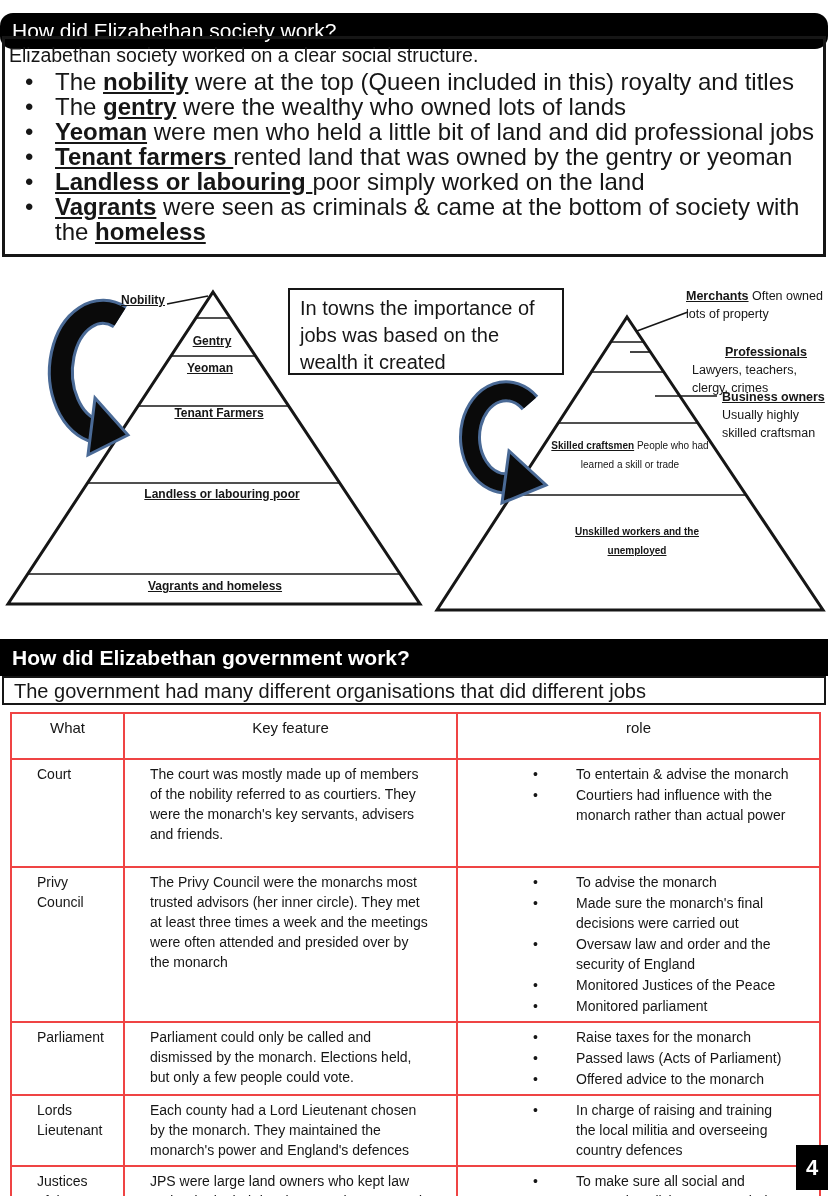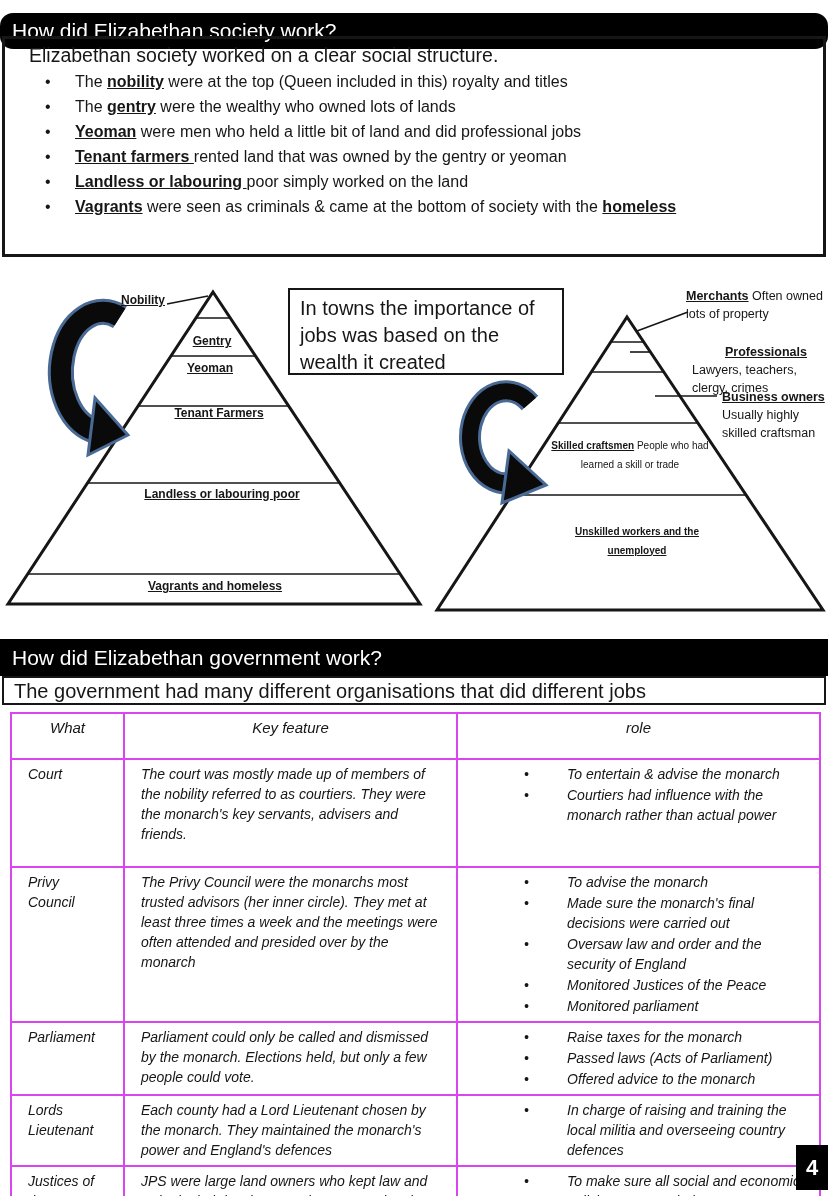--- a/index.html
+++ b/index.html
@@ -2,26 +2,26 @@
 <html><head>
 <meta charset="utf-8">
 <style>
   html,body{margin:0;padding:0;background:#ffffff;}
   .page{position:relative;width:828px;height:1196px;background:#ffffff;overflow:hidden;
         font-family:"Liberation Sans",sans-serif;color:#161616;}
   
   .bar{position:absolute;left:0;width:828px;background:#000;color:#fff;
        font-size:21px;box-sizing:border-box;padding-left:12px;display:flex;align-items:center;}
   .bar1{top:13px;height:36px;border-radius:13px;}
-  .bar2{top:639px;height:37px;}
+  .bar2{top:639px;height:37px;font-weight:bold;}
   
   .box1{position:absolute;left:2px;top:36px;width:824px;height:221px;box-sizing:border-box;
-        border:3px solid #161616;padding:3px 8px 0 24px;}
+        border:3px solid #161616;padding:3px 8px 0 4px;}
   .intro{font-size:19.5px;line-height:26px;}
-  .bullets{list-style:none;margin:1px 0 0 0;padding:0;font-size:16px;line-height:25px;}
+  .bullets{list-style:none;margin:1px 0 0 0;padding:0;font-size:24px;line-height:25px;}
   .bullets li{position:relative;padding-left:46px;}
   .bullets li::before{content:"\2022";position:absolute;left:16px;}
   .seg-term{font-weight:bold;text-decoration:underline;}
   .seg-normal{font-weight:normal;}
   
   .note-box{position:absolute;left:288px;top:288px;width:276px;height:87px;box-sizing:border-box;
             border:2px solid #161616;padding:5px 10px;font-size:20px;line-height:27px;}
   
   .pyr-svg{position:absolute;left:0;top:265px;width:828px;height:360px;}
   .pyr-label{position:absolute;font-weight:bold;text-decoration:underline;font-size:12px;
@@ -30,22 +30,22 @@
   .side-label .seg-term{font-weight:bold;}
   .center-label{position:absolute;font-size:10px;line-height:18.5px;text-align:center;
                 transform:translateX(-50%);}
   .center-label .seg-term{font-weight:bold;}
   
   .box2{position:absolute;left:2px;top:676px;width:824px;height:29px;box-sizing:border-box;
         border:2px solid #161616;padding:1px 0 0 10px;font-size:20px;display:flex;align-items:center;}
   
   .gov-table{position:absolute;left:10px;top:712px;width:809px;border-collapse:collapse;
              table-layout:fixed;font-size:14px;}
-  .gov-table th,.gov-table td{border:2px solid #d946ef;vertical-align:top;box-sizing:border-box;
-             padding:4px 16px;line-height:20px;font-style:italic;}
+  .gov-table th,.gov-table td{border:2px solid #ef4444;vertical-align:top;box-sizing:border-box;
+             padding:4px 25px;line-height:20px;}
   .gov-table th{font-weight:normal;text-align:center;height:46px;font-size:15px;}
   .col-what{width:113px;}
   .col-key{width:333px;}
   .col-role{width:363px;}
   .role-list{list-style:none;margin:0;padding:0;}
   .role-list li{position:relative;padding-left:93px;margin-bottom:1px;}
   .role-list li::before{content:"\2022";position:absolute;left:50px;}
   td.h-court{height:108px;border-radius:28px;} td.h-privy{height:140px;} td.h-parl{height:58px;}
   td.h-lords{height:62px;} td.h-jps{height:82px;}
   

